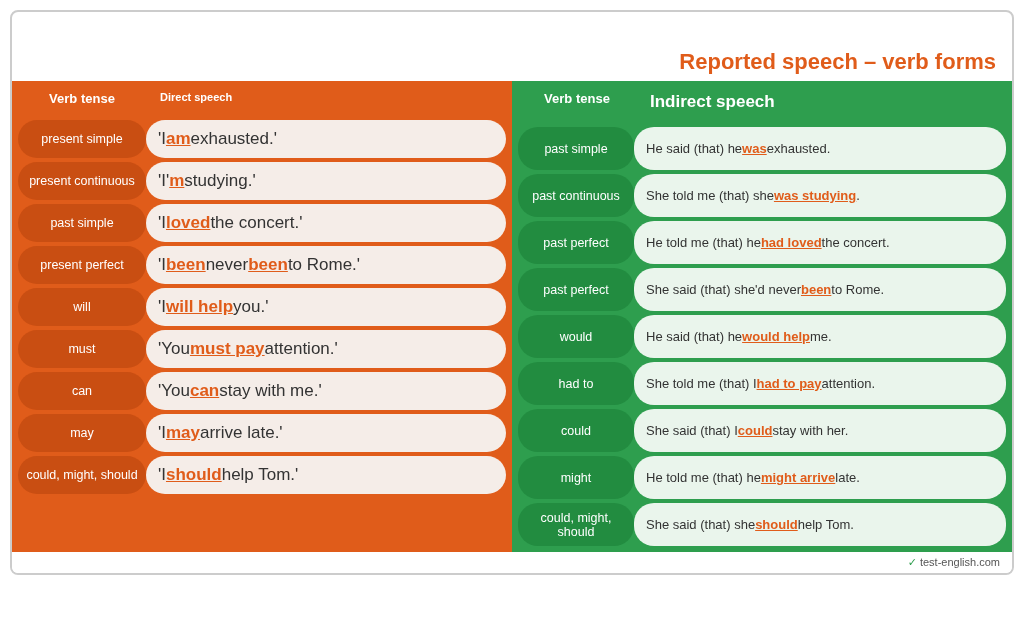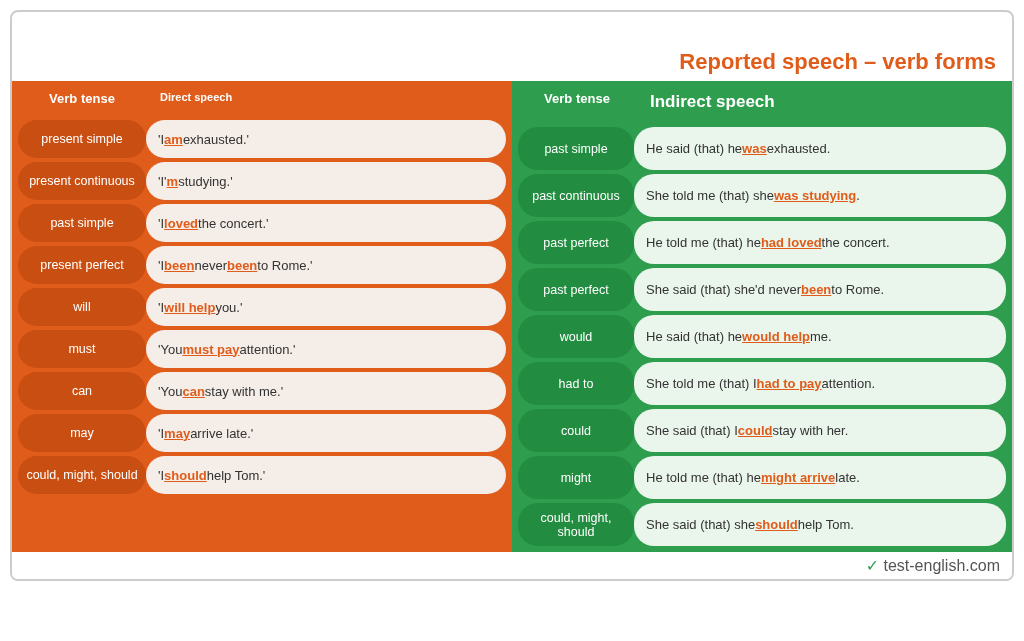--- a/index.html
+++ b/index.html
@@ -103,21 +103,21 @@
       padding: 6px 8px;
       min-height: 38px;
     }
     .cell-direct {
       flex: 1;
       background: #f5ede8;
       border-radius: 20px;
       display: flex;
       align-items: center;
       padding: 6px 12px;
-      font-size: 13px;
+      font-size: 17px;
       color: #333;
       min-height: 38px;
     }
     .cell-verb-right {
       width: 116px;
       min-width: 116px;
       background: #228c40;
       border-radius: 20px;
       display: flex;
       align-items: center;
@@ -136,21 +136,21 @@
       align-items: center;
       padding: 14px 12px;
       font-size: 13px;
       color: #333;
       min-height: 38px;
     }
     .highlight-orange { color: #e05c1a; font-weight: bold; text-decoration: underline; }
     .footer {
       text-align: right;
       padding: 4px 12px;
-      font-size: 16px;
+      font-size: 11px;
       color: #555;
       background: #fff;
     }
     .footer-check { color: #2e9e4e; }
   </style>
 </head>
 <body>
 
 <div class="page-wrapper">
   <div class="title-bar">

